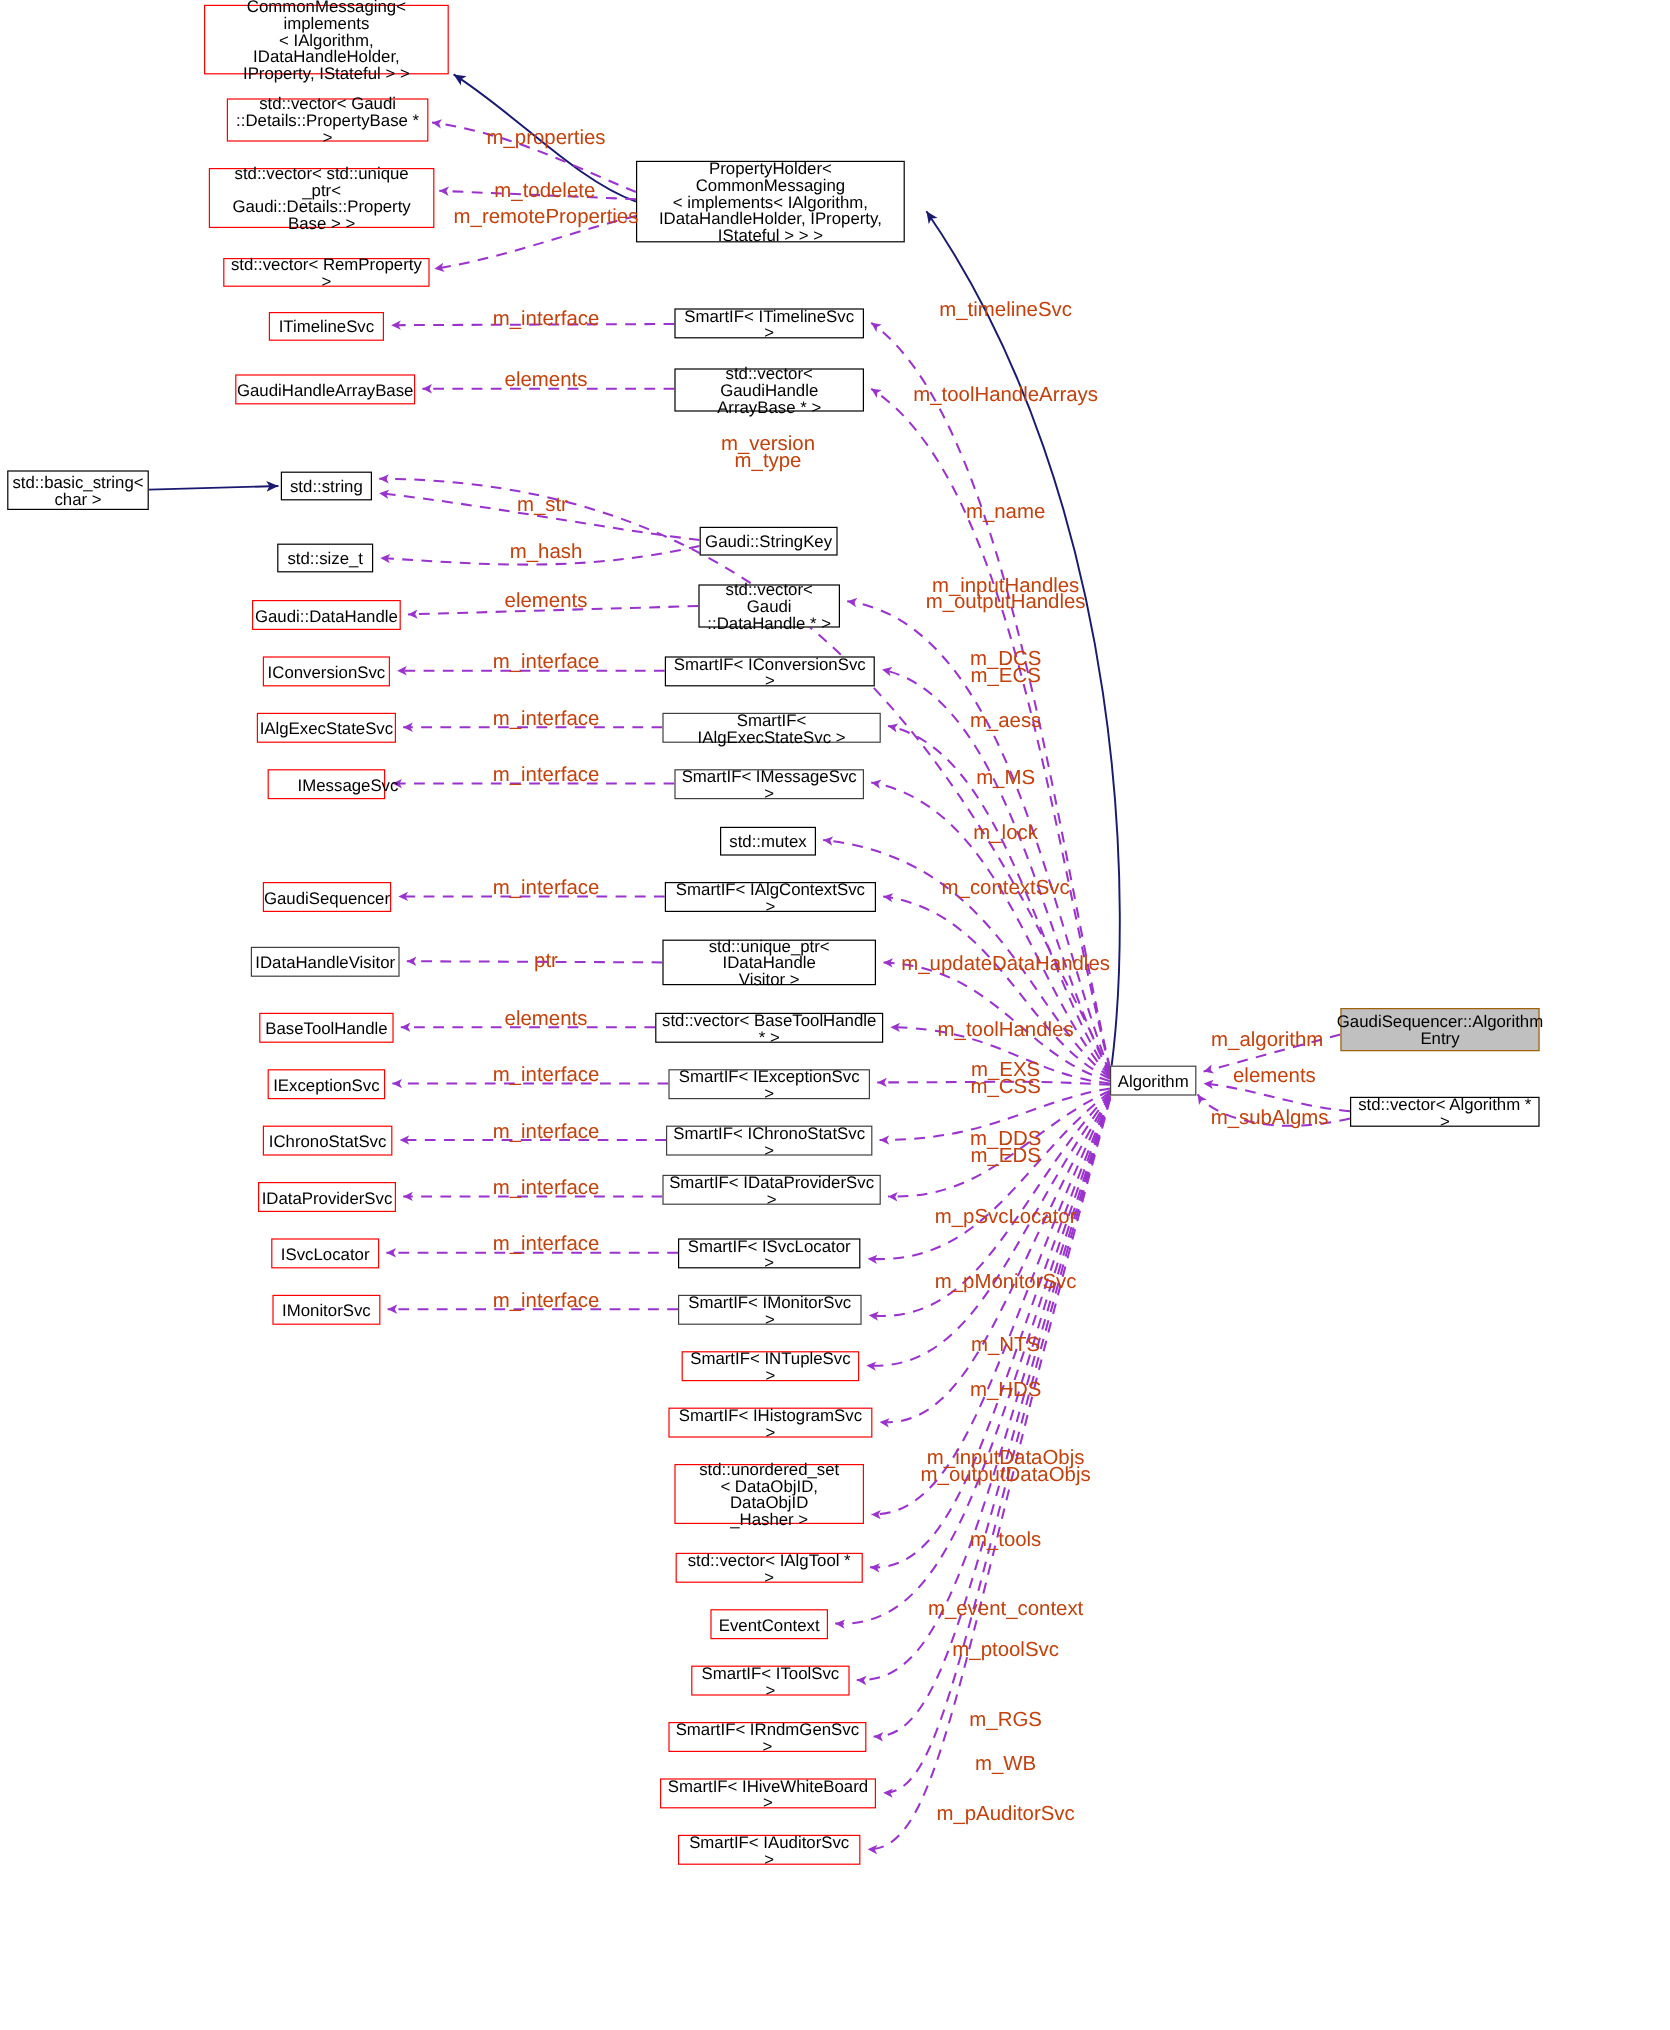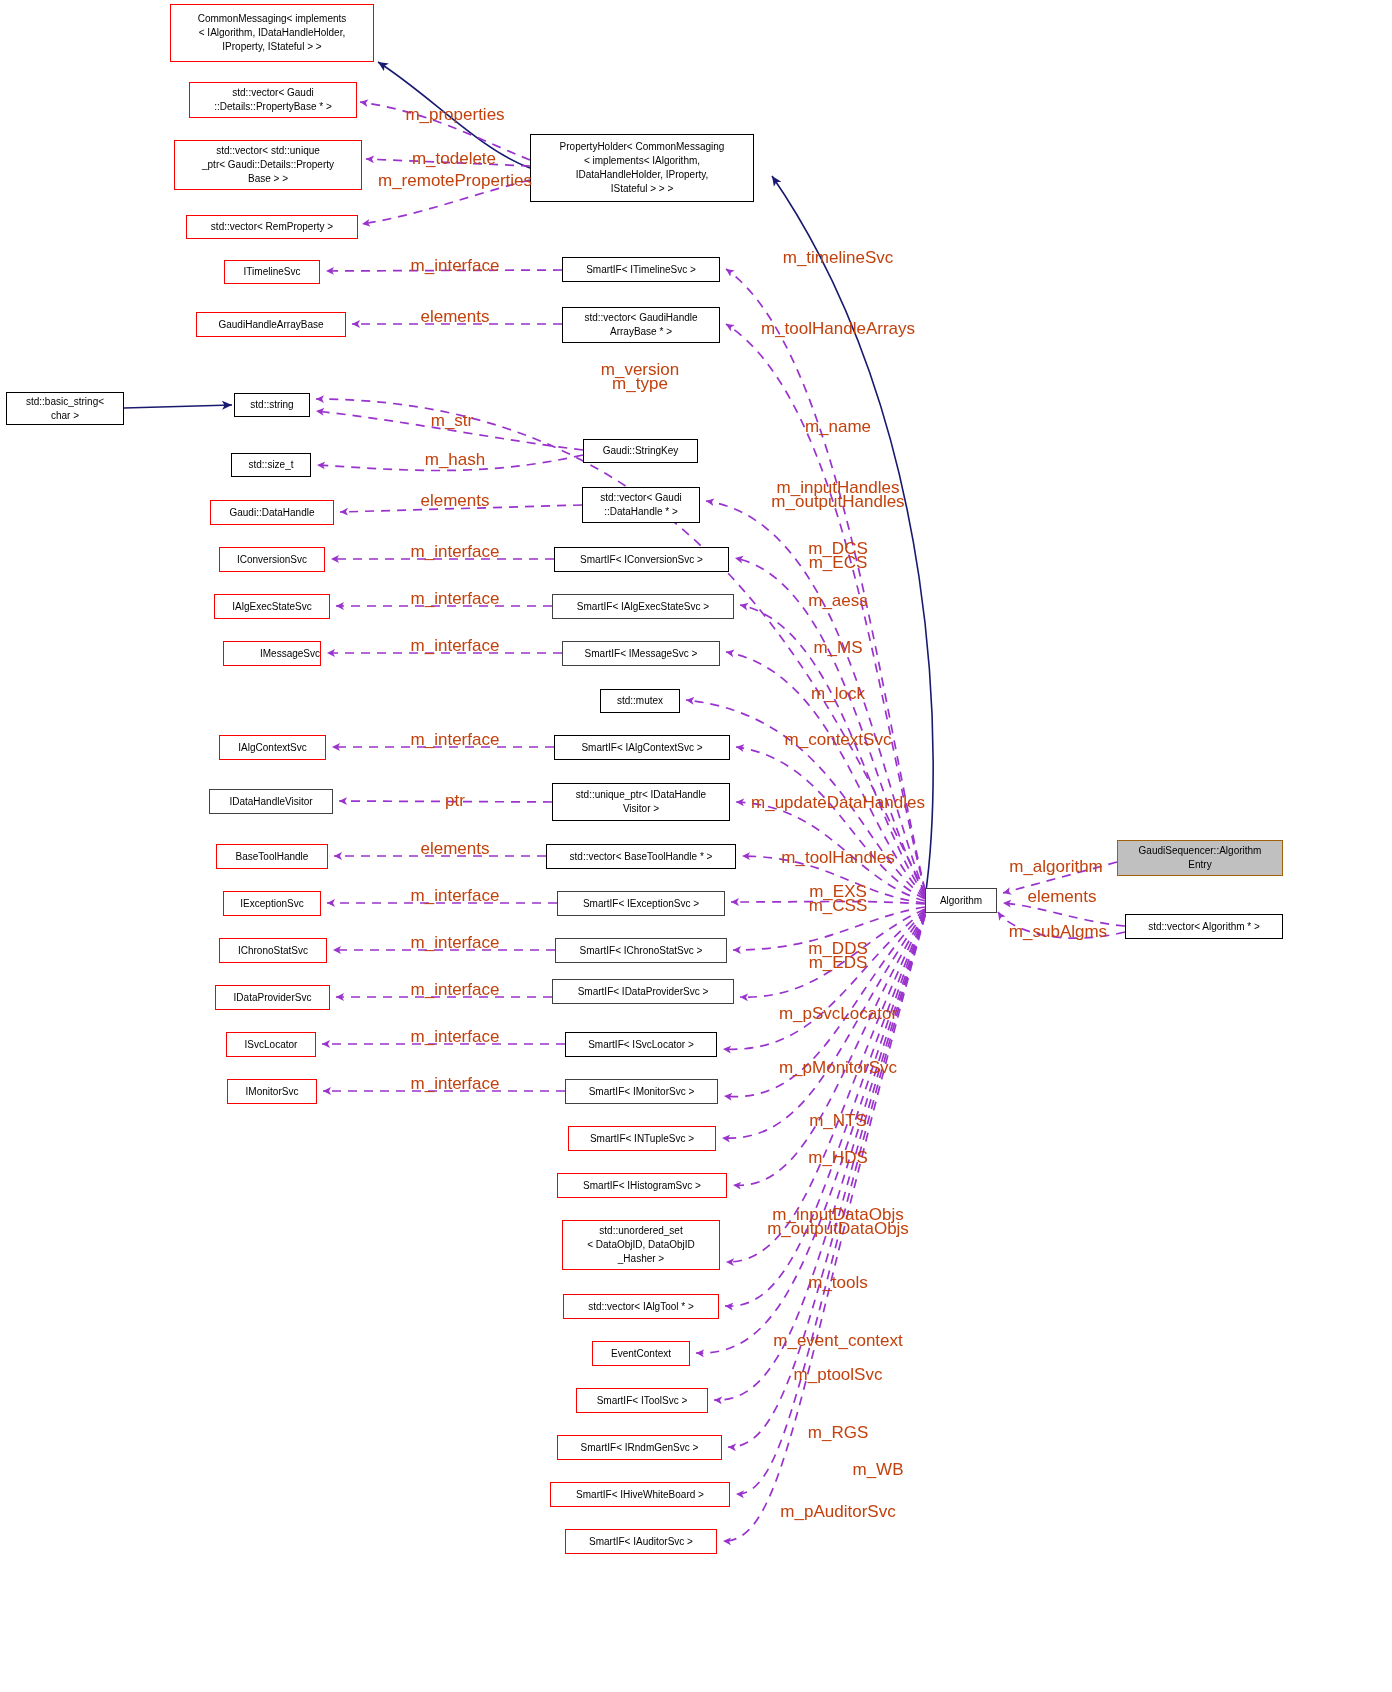--- a/index.html
+++ b/index.html
@@ -25,21 +25,21 @@
   }
   .node {
     position: absolute;
     box-sizing: border-box;
     background: #ffffff;
     border: 1px solid #000000;
     display: flex;
     align-items: center;
     justify-content: center;
     text-align: center;
-    font-size: 10px;
+    font-size: 14px;
     line-height: 14px;
     color: #000000;
     white-space: pre-line;
     padding: 1px 4px;
   }
   .node.red      { border: 1px solid #ff0000; }
   .node.dark     { border: 1px solid #404040; }
   .node.focus    { background: #c0c0c0; border: 1px solid #a16207; }
   .edge-label {
     position: absolute;
@@ -156,21 +156,21 @@
       <div class="node red" style="left: 210px; top: 500px; width: 124px; height: 25px;">Gaudi::DataHandle</div>
       <div class="node " style="left: 582px; top: 487px; width: 118px; height: 36px;">std::vector&lt; Gaudi
 ::DataHandle * &gt;</div>
       <div class="node red" style="left: 219px; top: 547px; width: 106px; height: 25px;">IConversionSvc</div>
       <div class="node " style="left: 554px; top: 547px; width: 175px; height: 25px;">SmartIF&lt; IConversionSvc &gt;</div>
       <div class="node red" style="left: 214px; top: 594px; width: 116px; height: 25px;">IAlgExecStateSvc</div>
       <div class="node dark" style="left: 552px; top: 594px; width: 182px; height: 25px;">SmartIF&lt; IAlgExecStateSvc &gt;</div>
       <div class="node red" style="left: 223px; top: 641px; width: 98px; height: 25px; padding-left: 40px;">IMessageSvc</div>
       <div class="node dark" style="left: 562px; top: 641px; width: 158px; height: 25px;">SmartIF&lt; IMessageSvc &gt;</div>
       <div class="node " style="left: 600px; top: 689px; width: 80px; height: 24px;">std::mutex</div>
-      <div class="node red" style="left: 219px; top: 735px; width: 107px; height: 25px;">IAlgContextSvc</div>
+      <div class="node red" style="left: 219px; top: 735px; width: 107px; height: 25px;">GaudiSequencer</div>
       <div class="node " style="left: 554px; top: 735px; width: 176px; height: 25px;">SmartIF&lt; IAlgContextSvc &gt;</div>
       <div class="node dark" style="left: 209px; top: 789px; width: 124px; height: 25px;">IDataHandleVisitor</div>
       <div class="node " style="left: 552px; top: 783px; width: 178px; height: 38px; text-align: center;">std::unique_ptr&lt; IDataHandle
 Visitor &gt;</div>
       <div class="node red" style="left: 216px; top: 844px; width: 112px; height: 25px;">BaseToolHandle</div>
       <div class="node " style="left: 546px; top: 844px; width: 190px; height: 25px;">std::vector&lt; BaseToolHandle * &gt;</div>
       <div class="node red" style="left: 223px; top: 891px; width: 98px; height: 25px;">IExceptionSvc</div>
       <div class="node dark" style="left: 557px; top: 891px; width: 168px; height: 25px;">SmartIF&lt; IExceptionSvc &gt;</div>
       <div class="node red" style="left: 219px; top: 938px; width: 108px; height: 25px;">IChronoStatSvc</div>
       <div class="node dark" style="left: 555px; top: 938px; width: 172px; height: 25px;">SmartIF&lt; IChronoStatSvc &gt;</div>
@@ -238,20 +238,20 @@
       <div class="edge-label" style="left: 838px; top: 1007px;">m_pSvcLocator</div>
       <div class="edge-label" style="left: 838px; top: 1061px;">m_pMonitorSvc</div>
       <div class="edge-label" style="left: 838px; top: 1114px;">m_NTS</div>
       <div class="edge-label" style="left: 838px; top: 1151px;">m_HDS</div>
       <div class="edge-label" style="left: 838px; top: 1208px;">m_inputDataObjs
 m_outputDataObjs</div>
       <div class="edge-label" style="left: 838px; top: 1276px;">m_tools</div>
       <div class="edge-label" style="left: 838px; top: 1334px;">m_event_context</div>
       <div class="edge-label" style="left: 838px; top: 1368px;">m_ptoolSvc</div>
       <div class="edge-label" style="left: 838px; top: 1426px;">m_RGS</div>
-      <div class="edge-label" style="left: 838px; top: 1463px; margin-left: 40px;">m_WB</div>
+      <div class="edge-label" style="left: 838px; top: 1463px;">m_WB</div>
       <div class="edge-label" style="left: 838px; top: 1505px;">m_pAuditorSvc</div>
       <div class="edge-label" style="left: 1056px; top: 860px;">m_algorithm</div>
       <div class="edge-label" style="left: 1062px; top: 890px;">elements</div>
       <div class="edge-label" style="left: 1058px; top: 925px;">m_subAlgms</div>
     </div>
 
 </div>
 
 </body></html>

